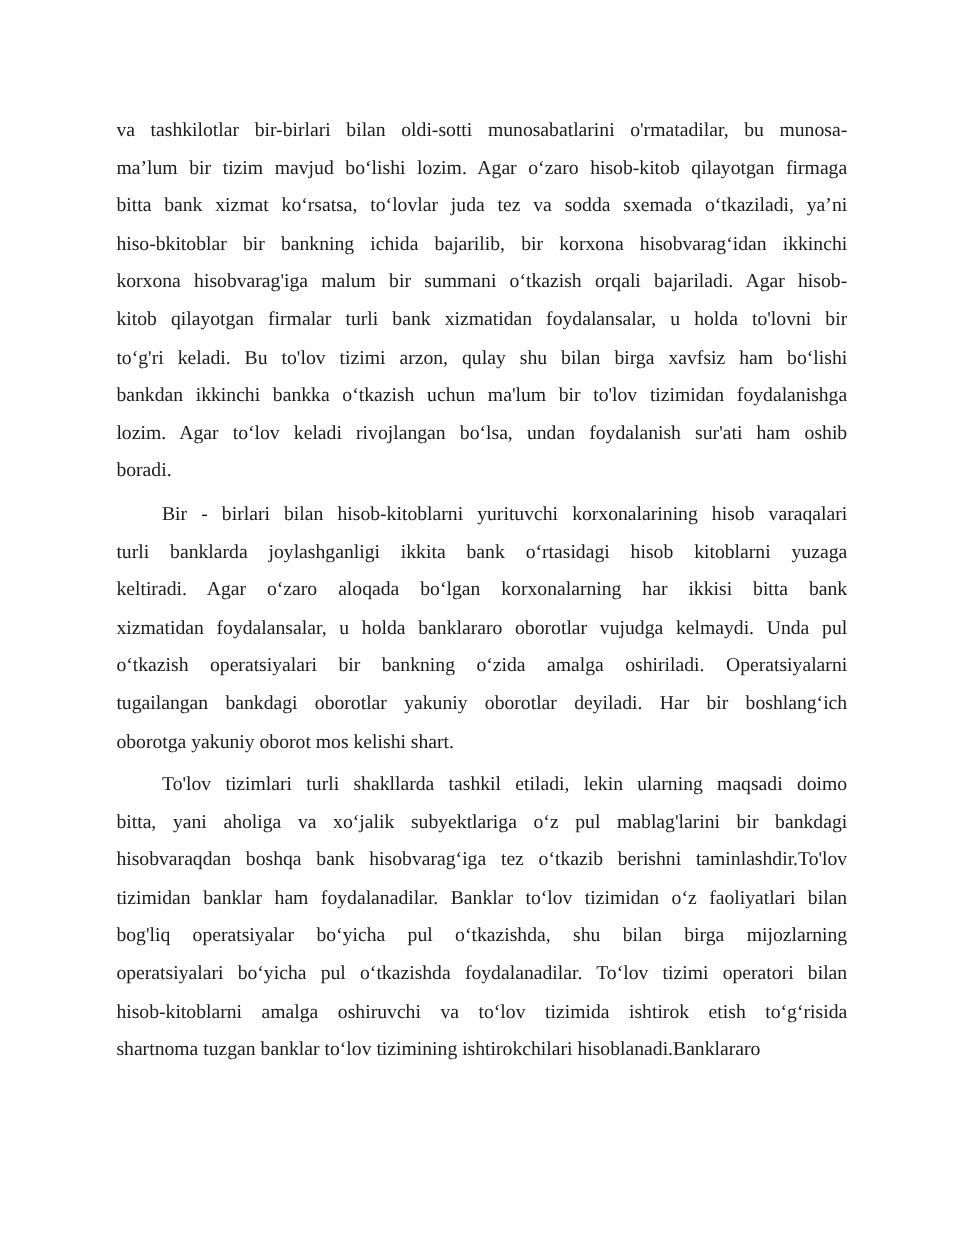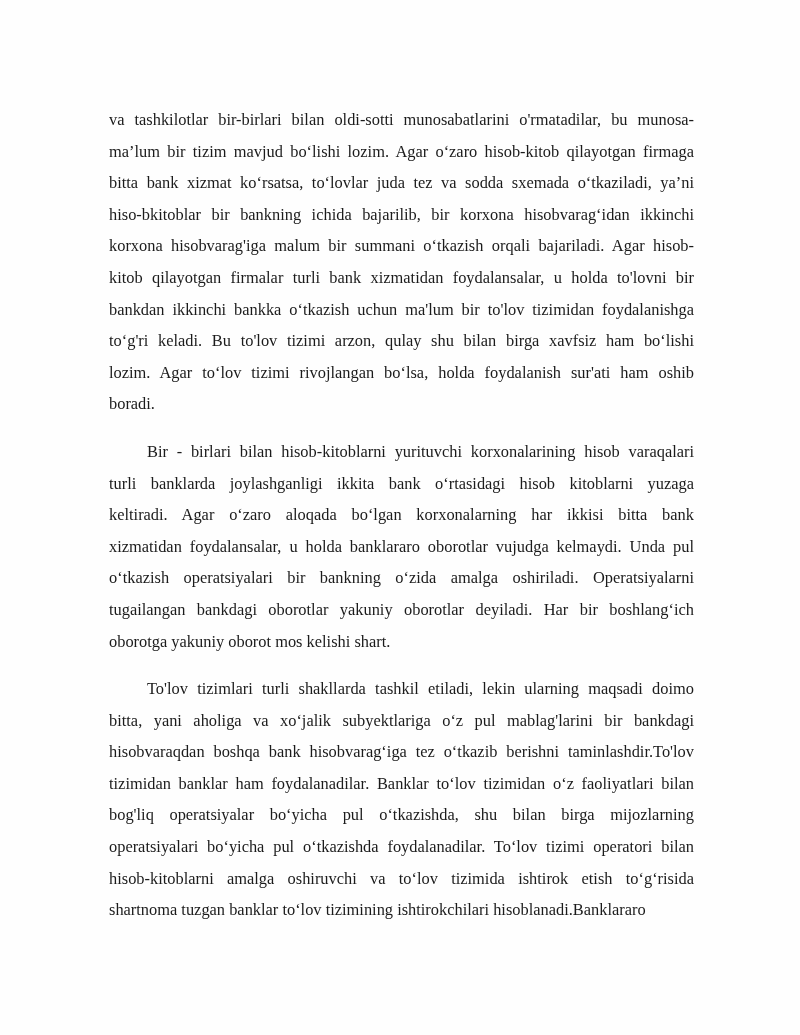--- a/index.html
+++ b/index.html
@@ -24,21 +24,21 @@
   .page-text {
     position: absolute;
     left: 93px;
     top: 88px;
     width: 617px;
     color: #1b1b1b;
     font-family: "Liberation Serif", "DejaVu Serif", serif;
     font-size: 16.4px;
   }
   .paragraph {
-    margin: 16px;
+    margin: 4px;
     padding: 0;
   }
   .line {
     height: 31.6px;
     line-height: 31.6px;
     text-align: justify;
     text-align-last: justify;
     white-space: normal;
     overflow: hidden;
   }
@@ -54,23 +54,23 @@
 
 <div class="doc-page" style="background: rgb(254, 254, 254);">
   <div class="page-text" style="color: rgb(27, 27, 27);">
       <div class="paragraph">
         <div class="line" style="">va tashkilotlar bir-birlari bilan oldi-sotti munosabatlarini o'rmatadilar, bu munosa-</div>
         <div class="line" style="">ma’lum bir tizim mavjud bo‘lishi lozim. Agar o‘zaro hisob-kitob qilayotgan firmaga</div>
         <div class="line" style="">bitta bank xizmat ko‘rsatsa, to‘lovlar juda tez va sodda sxemada o‘tkaziladi, ya’ni</div>
         <div class="line" style="">hiso-bkitoblar bir bankning ichida bajarilib, bir korxona hisobvarag‘idan ikkinchi</div>
         <div class="line" style="">korxona hisobvarag'iga malum bir summani o‘tkazish orqali bajariladi. Agar hisob-</div>
         <div class="line" style="">kitob qilayotgan firmalar turli bank xizmatidan foydalansalar, u holda to'lovni bir</div>
+        <div class="line" style="">to‘g'ri keladi. Bu to'lov tizimi arzon, qulay shu bilan birga xavfsiz ham bo‘lishi</div>
         <div class="line" style="">bankdan ikkinchi bankka o‘tkazish uchun ma'lum bir to'lov tizimidan foydalanishga</div>
-        <div class="line" style="">to‘g'ri keladi. Bu to'lov tizimi arzon, qulay shu bilan birga xavfsiz ham bo‘lishi</div>
-        <div class="line" style="">lozim. Agar to‘lov tizimi rivojlangan bo‘lsa, holda foydalanish sur'ati ham oshib</div>
+        <div class="line" style="">lozim. Agar to‘lov keladi rivojlangan bo‘lsa, undan foydalanish sur'ati ham oshib</div>
         <div class="line" style="">boradi.</div>
       </div>
       <div class="paragraph">
         <div class="line indent" style="">Bir - birlari bilan hisob-kitoblarni yurituvchi korxonalarining hisob varaqalari</div>
         <div class="line" style="">turli banklarda joylashganligi ikkita bank o‘rtasidagi hisob kitoblarni yuzaga</div>
         <div class="line" style="">keltiradi. Agar o‘zaro aloqada bo‘lgan korxonalarning har ikkisi bitta bank</div>
         <div class="line" style="">xizmatidan foydalansalar, u holda banklararo oborotlar vujudga kelmaydi. Unda pul</div>
         <div class="line" style="">o‘tkazish operatsiyalari bir bankning o‘zida amalga oshiriladi. Operatsiyalarni</div>
         <div class="line" style="">tugailangan bankdagi oborotlar yakuniy oborotlar deyiladi. Har bir boshlang‘ich</div>
         <div class="line last" style="">oborotga yakuniy oborot mos kelishi shart.</div>

